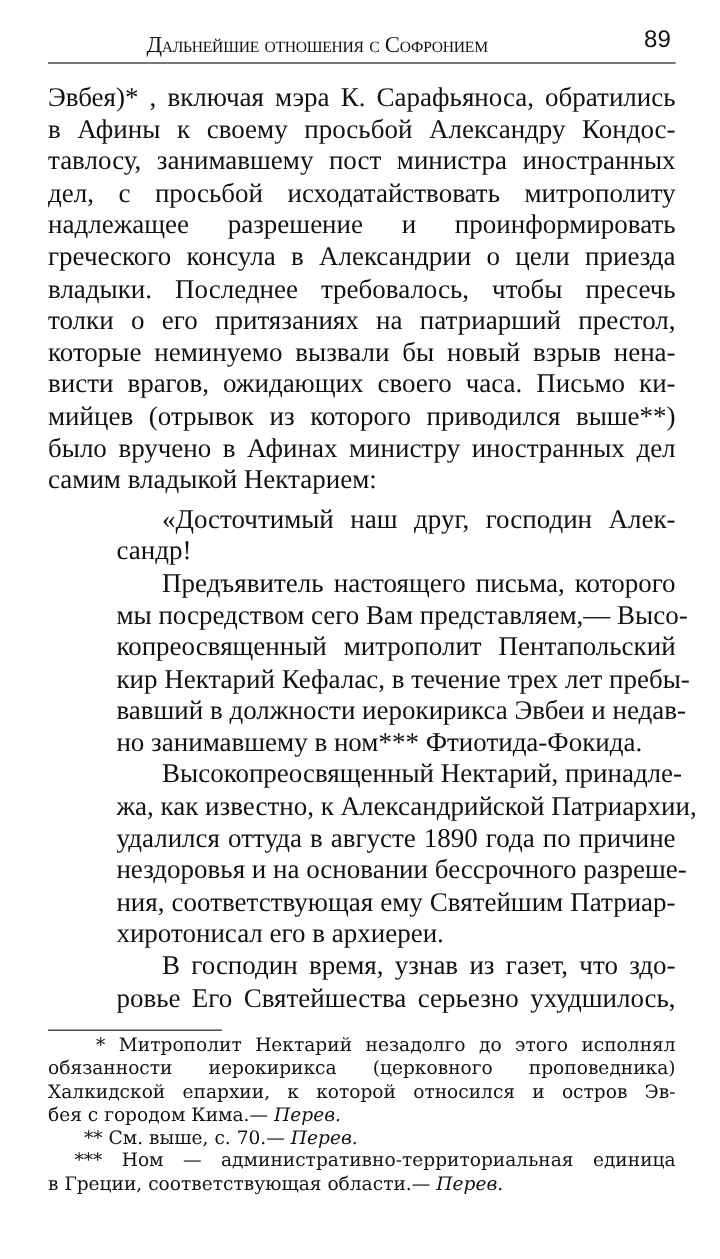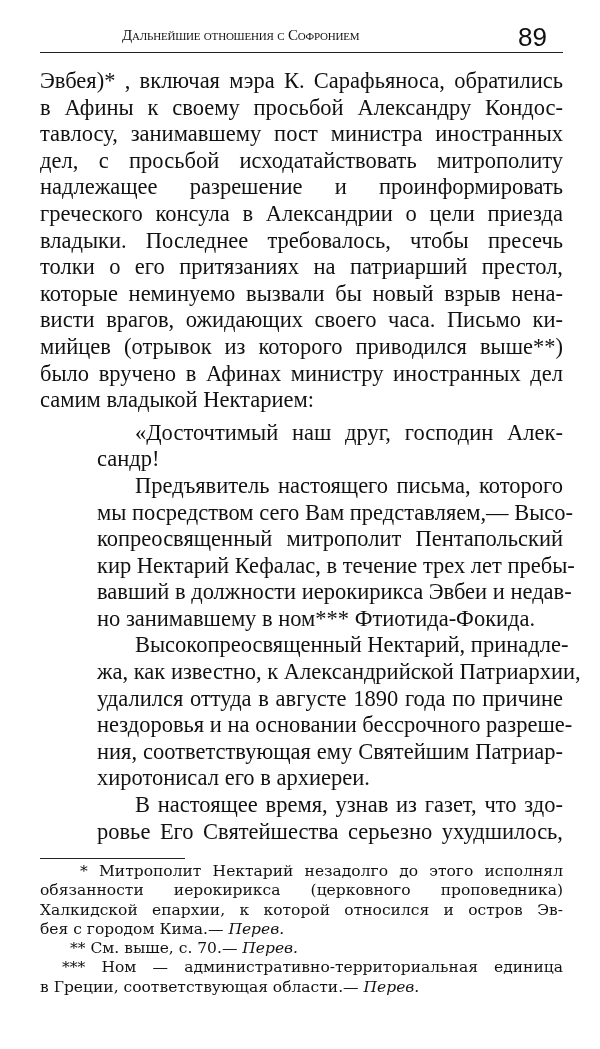--- a/index.html
+++ b/index.html
@@ -4,26 +4,26 @@
   <style>
     html, body { margin: 0; padding: 0; background: #ffffff; }
     body { width: 600px; height: 1049px; position: relative; overflow: hidden; color: #111; }
     .page { position: absolute; left: 40px; top: 0; width: 523px; }
     .header {
       position: absolute; left: 0; top: 22px; width: 523px; height: 30px;
       border-bottom: 1.5px solid #222;
     }
     .running-title {
       position: absolute; left: 82px; top: 5px;
-      font-family: "Liberation Serif", serif; font-size: 15px; letter-spacing: -0.2px;
+      font-family: "Liberation Serif", serif; font-size: 19px; letter-spacing: -0.2px;
       font-variant: small-caps;
     }
     .page-number {
-      position: absolute; right: 16px; top: 0px;
-      font-family: "Liberation Sans", sans-serif; font-size: 26px;
+      position: absolute; right: 4px; top: 0px;
+      font-family: "Liberation Sans", sans-serif; font-size: 20px;
     }
     .body-text {
       position: absolute; left: 0; top: 68px; width: 523px;
       font-family: "Liberation Serif", serif; font-size: 22.5px; line-height: 26.6px;
     }
     .line { display: block; white-space: nowrap; text-align-last: justify; text-align: justify; }
     .line.last { text-align-last: left; }
     .quote { margin-left: 57px; width: 466px; }
     .indent { padding-left: 38px; }
     .quote-open { padding-left: 38px; }
@@ -79,21 +79,21 @@
       <span class="line">вавший в должности иерокирикса Эвбеи и недав-</span>
       <span class="line last">но занимавшему в ном*** Фтиотида-Фокида.</span>
 
       <span class="line indent">Высокопреосвященный Нектарий, принадле-</span>
       <span class="line">жа, как известно, к Александрийской Патриархии,</span>
       <span class="line">удалился оттуда в августе 1890 года по причине</span>
       <span class="line">нездоровья и на основании бессрочного разреше-</span>
       <span class="line">ния, соответствующая ему Святейшим Патриар-</span>
       <span class="line last">хиротонисал его в архиереи.</span>
 
-      <span class="line indent">В настоящее время, узнав из газет, что здо-</span>
+      <span class="line indent">В господин время, узнав из газет, что здо-</span>
       <span class="line">ровье Его Святейшества серьезно ухудшилось,</span>
     </div>
   </div>
 
   <div class="fn-rule"></div>
 
   <div class="footnotes">
     <div>
       <span class="fn-line fn1">* Митрополит Нектарий незадолго до этого исполнял</span>
       <span class="fn-line">обязанности иерокирикса (церковного проповедника)</span>

